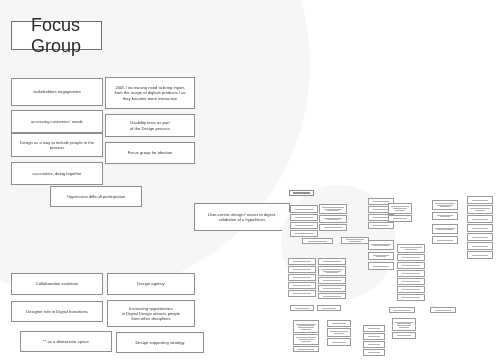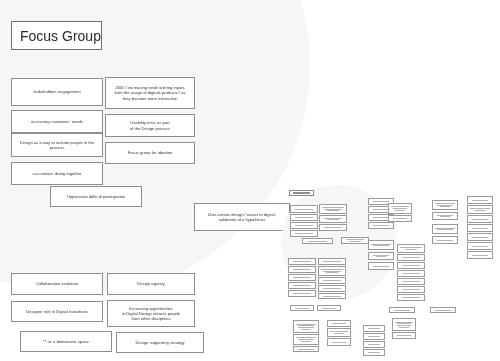--- a/index.html
+++ b/index.html
@@ -38,22 +38,22 @@
     font-size:4.1px;
     letter-spacing:0.02px;
   }
   .card span{display:block;white-space:pre-line;}
   .title-card{
     position:absolute;
     box-sizing:border-box;
     background:#ffffff;
     border:1px solid #6f6f6f;
     display:flex;align-items:center;
-    padding-left:8px;
-    font-size:14px;
+    padding-left:19px;
+    font-size:18px;
     color:#2b2b2b;
   }
   
   .mini{
     position:absolute;
     box-sizing:border-box;
     background:#ffffff;
     border:0.6px solid #9a9a9a;
     overflow:hidden;
     display:flex;

